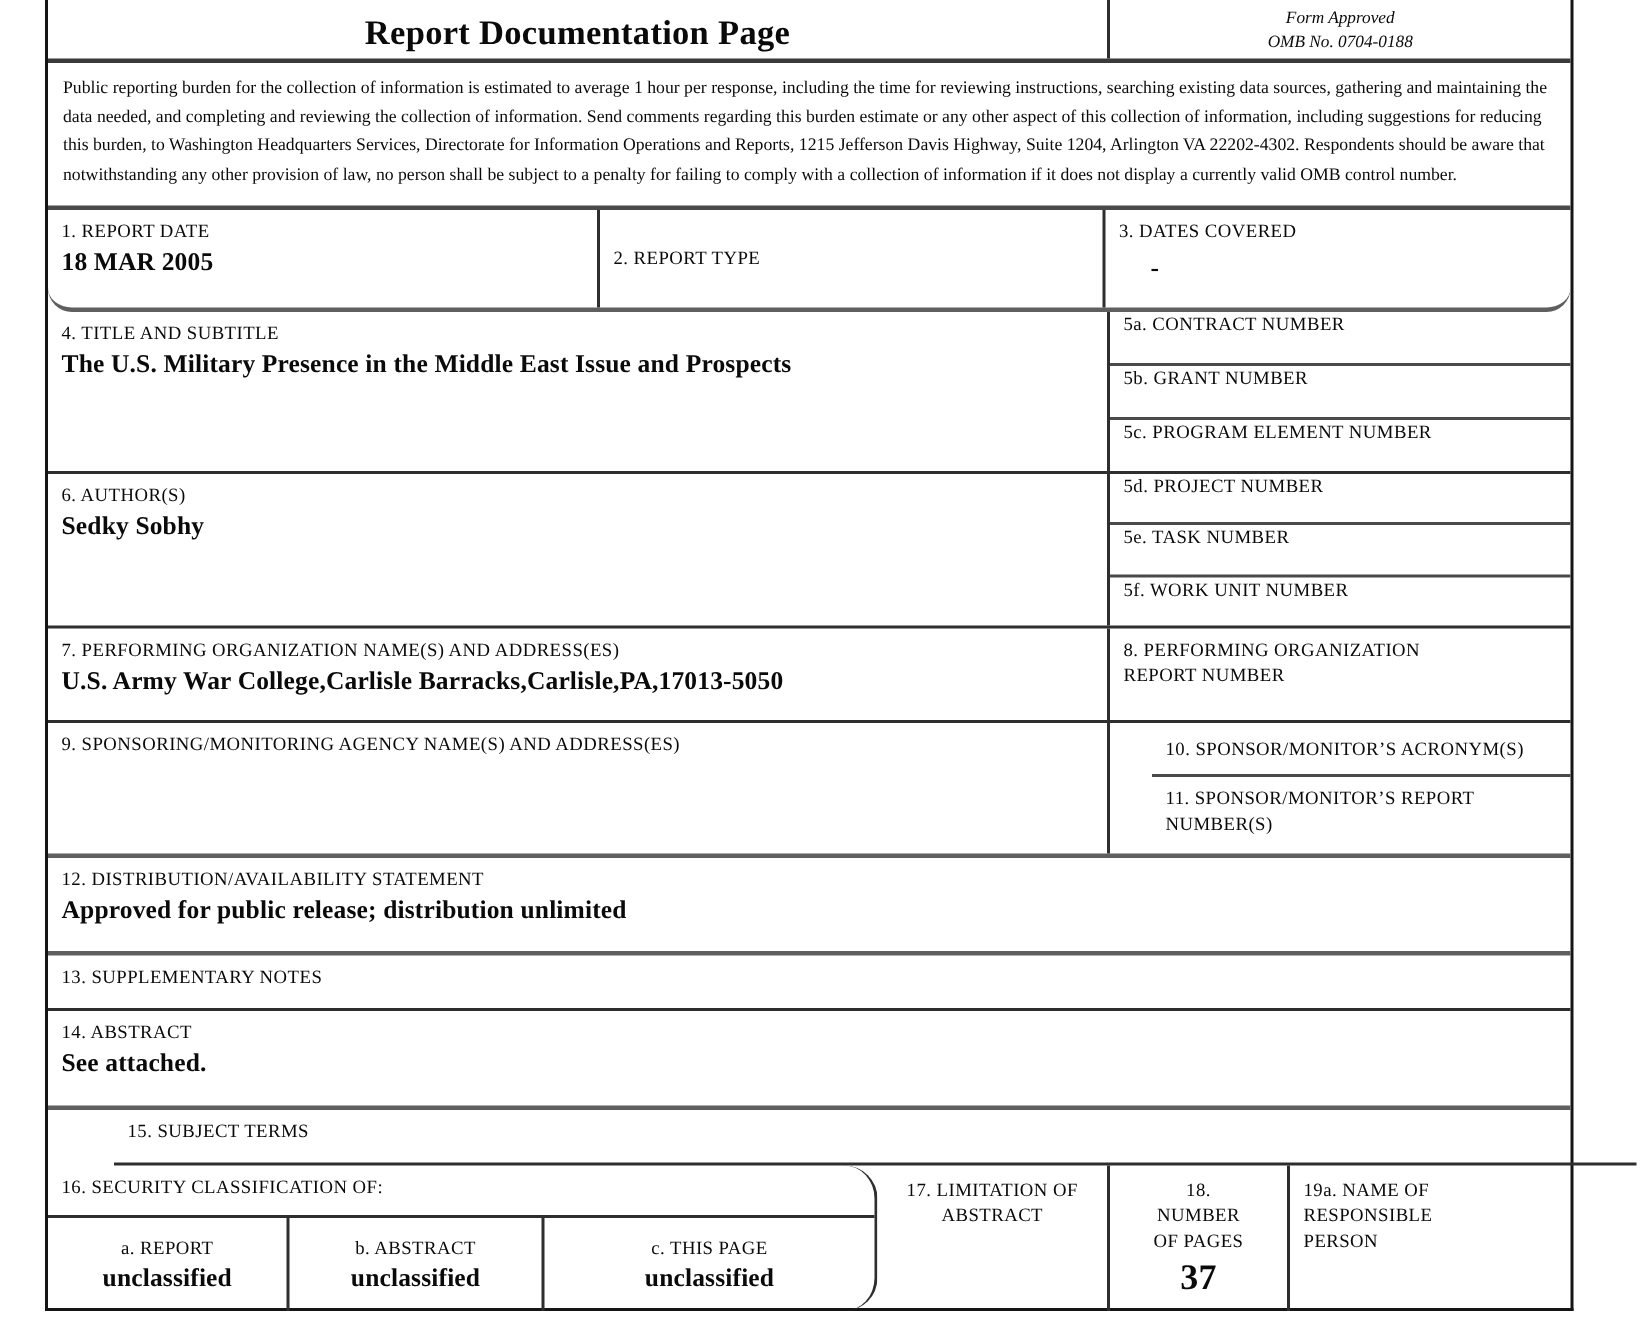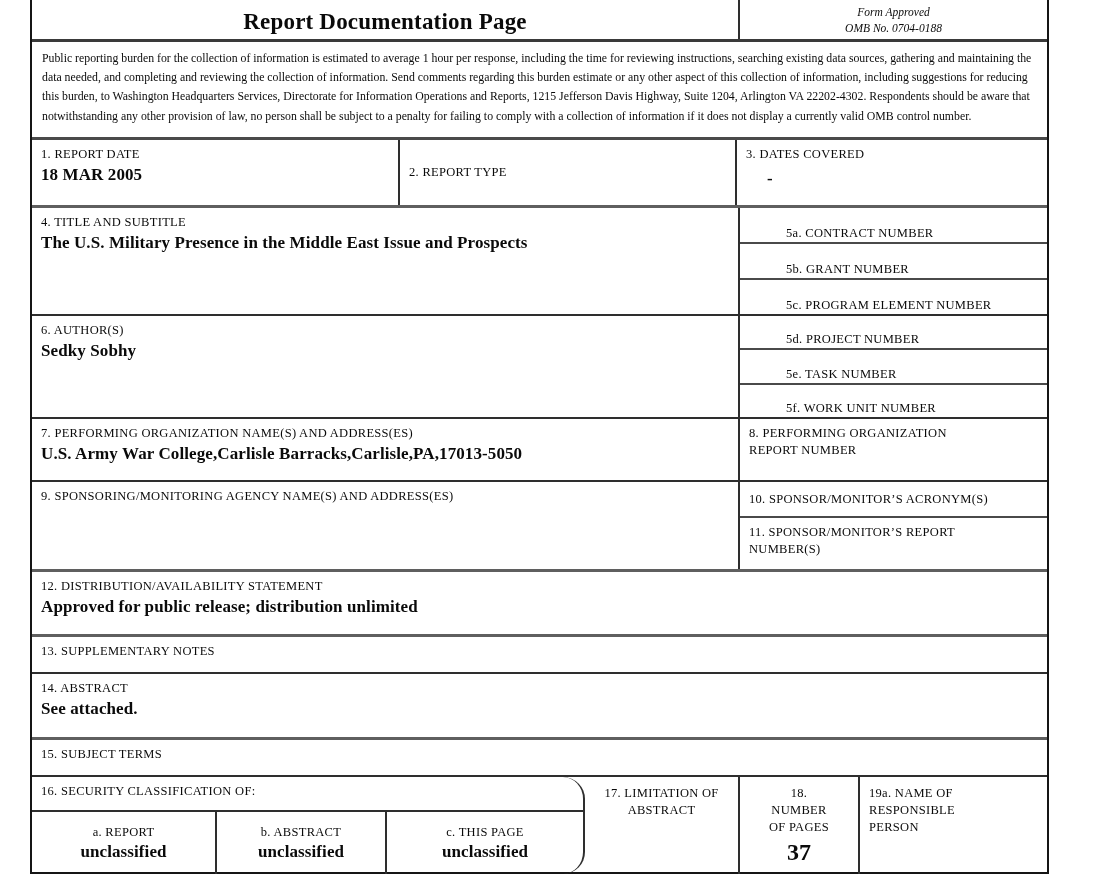--- a/index.html
+++ b/index.html
@@ -55,58 +55,58 @@
   }
   
   .burden { height: 98px; border-bottom: 3px solid #4a4a4a; }
   .burden-text {
     font-size: 11.8px;
     line-height: 1.63;
     padding: 7px 10px 0 10px;
     text-align: left;
   }
   
-  .r1 { height: 68px; }
+  .r1 { height: 68px; border-radius: 16px; }
   .r1 .c1 { width: 368px; }
   .r1 .c2 { width: 337px; display: flex; align-items: center; }
   .r1 .c2 .label { padding-top: 0; }
   .r1 .c3 { flex: 1; }
   .dash-value { padding-left: 30px; padding-top: 6px; }
   
   .leftwide { width: 708px; }
   .rightcol { flex: 1; display: flex; flex-direction: column; }
   .r4 { height: 108px; }
   .r6 { height: 103px; }
   .r7 { height: 63px; }
-  .r9 { height: 90px; }
-  .sub { flex: 1; display: flex; align-items: flex-end; border-bottom: 2px solid #4a4a4a; padding-left: 37px; }
+  .r9 { height: 90px; gap: 28px; }
+  .sub { flex: 1; display: flex; align-items: flex-start; border-bottom: 2px solid #4a4a4a; }
   .sub:last-child { border-bottom: none; }
   .sub .label { padding-top: 0; }
   .sub-top { flex: 0 0 36px; display: flex; align-items: center; border-bottom: 2px solid #4a4a4a; }
   .sub-rest { flex: 1; }
   .wrap-8 { max-width: 245px; padding-top: 6px; }
   .wrap-11 { max-width: 255px; padding-top: 6px; }
   
   .r12 { height: 65px; border-bottom: 3px solid #5f5f5f; }
   .r13 { height: 37px; }
   .r14 { height: 66px; border-bottom: 3px solid #5f5f5f; }
-  .r15 { height: 37px; }
+  .r15 { height: 37px; margin-left: 44px; }
   .fullcell { width: 100%; }
   
   .bottom { height: 97px; border-bottom: none; }
   .c16 { width: 553px; display: flex; flex-direction: column; border-radius: 22px; }
   .c16-label-row { height: 35px; border-bottom: 2px solid #2e2e2e; }
   .c16-subrow { flex: 1; display: flex; }
   .cls-cell {
     display: flex; flex-direction: column; align-items: center; justify-content: center;
     text-align: center;
   }
   .cls-cell .label { padding: 0 0 1px 0; }
   .cls-cell .value { padding: 0; font-size: 17px; }
-  .cls-a { width: 185px; }
+  .cls-a { width: 161px; }
   .cls-b { width: 170px; }
   .cls-c { flex: 1; }
   .c17 { width: 155px; text-align: center; }
   .c17 .label { padding: 8px 6px 0 6px; }
   .c18 { width: 120px; text-align: center; }
   .c18 .label { padding: 8px 6px 0 6px; display: inline-block; max-width: 86px; }
   .c18 .value { padding: 2px 0 0 0; font-size: 24px; }
   .c19 { flex: 1; }
   .c19 .label { padding-top: 8px; max-width: 150px; }
 </style>

